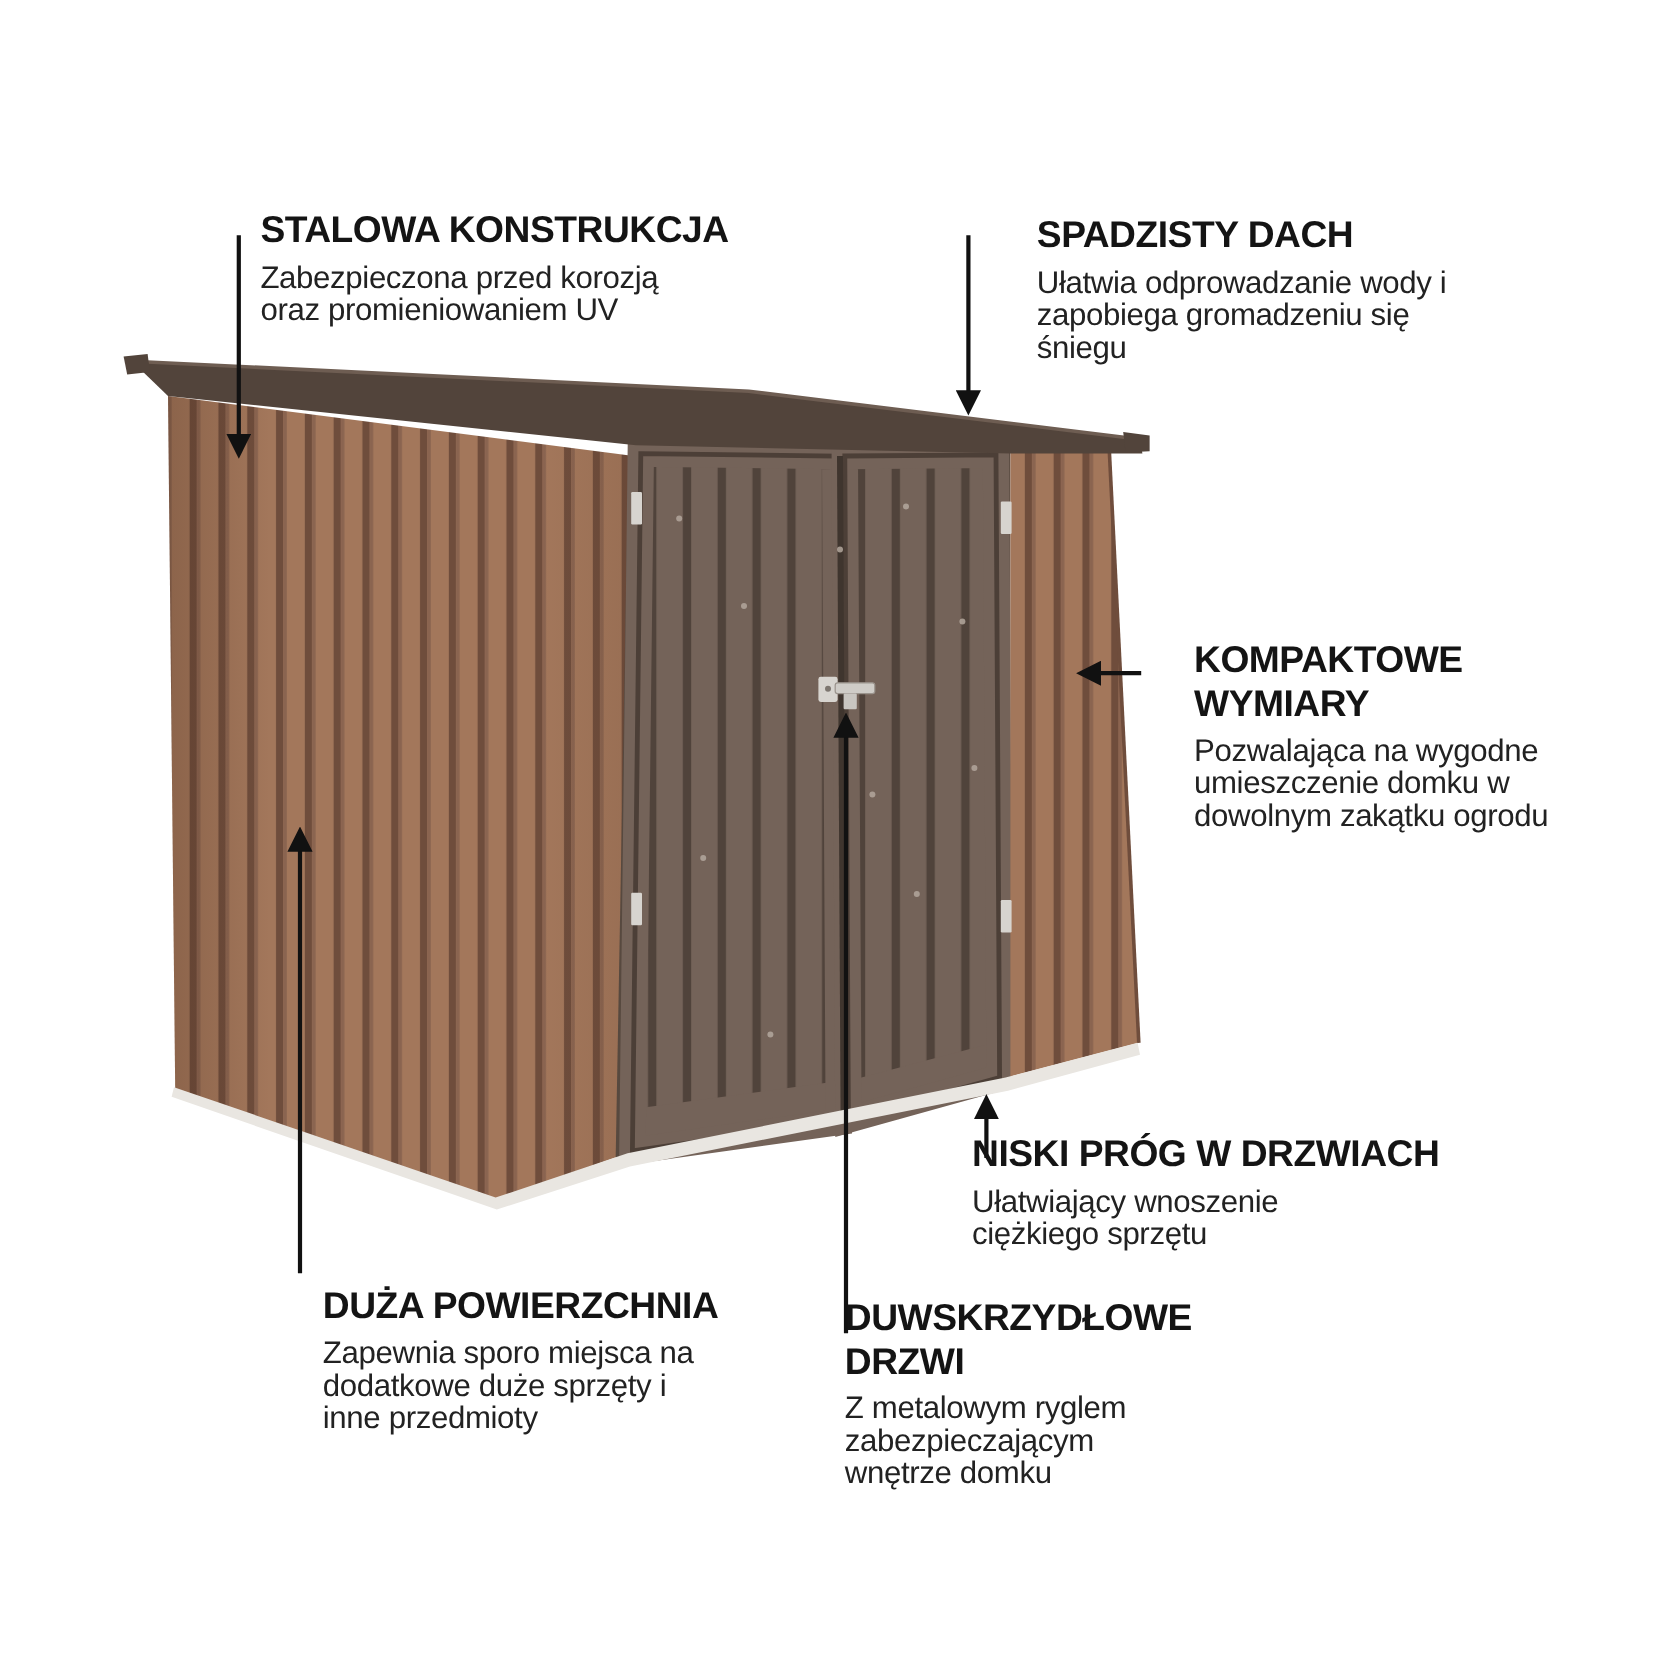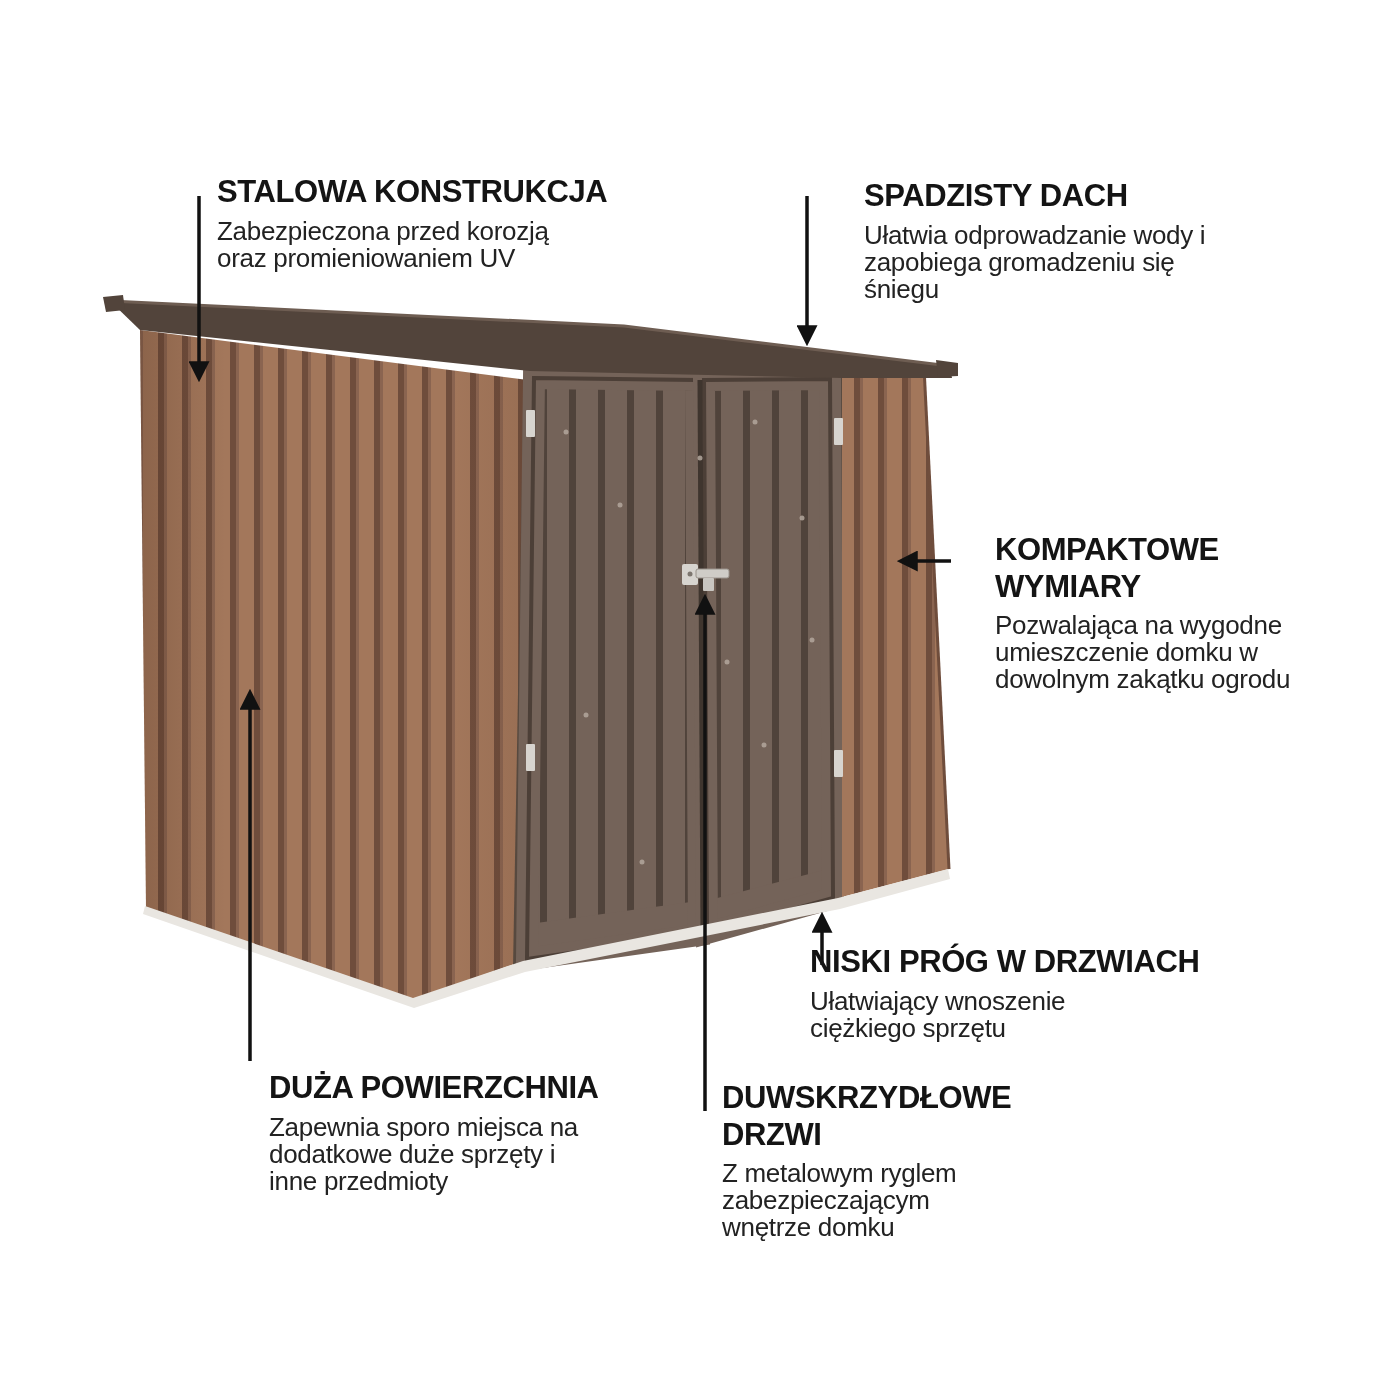--- a/index.html
+++ b/index.html
@@ -15,21 +15,21 @@
   }
   .ann-body{
     margin:7px 0 0 0;font-size:26px;font-weight:400;line-height:27px;letter-spacing:-0.3px;
     color:#222222;white-space:pre-line;
   }
   #ann-stalowa{left:217px;top:174px;}
   #ann-spadzisty{left:864px;top:178px;}
   #ann-kompaktowe{left:977px;top:532px;margin-left:18px;}
   #ann-niski{left:810px;top:944px;}
   #ann-duza{left:269px;top:1070px;}
-  #ann-duwskrzydlowe{left:722px;top:1080px;}
+  #ann-duwskrzydlowe{left:704px;top:1080px;}
 </style>
 </head>
 <body>
 
 <div id="stage">
 
   <svg id="shed-svg" viewBox="0 0 1400 1400">
     <defs>
       <pattern id="sideRibs" patternUnits="userSpaceOnUse" width="24" height="1400">
         <rect x="0" y="0" width="24" height="1400" fill="#a3775b"></rect>

